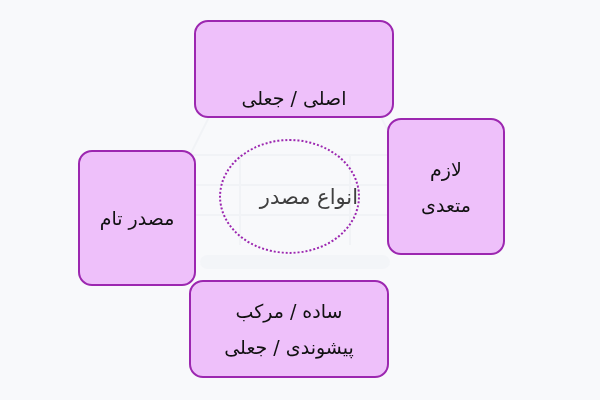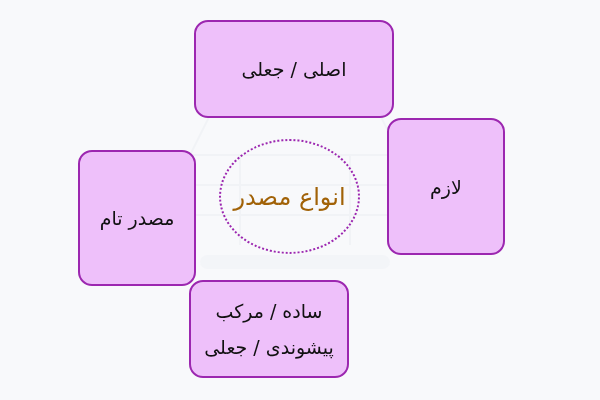--- a/index.html
+++ b/index.html
@@ -15,30 +15,30 @@
   .node {
     position: absolute; box-sizing: border-box;
     background: #eec0fa;
     border: 2px solid #9c27b0;
     border-radius: 14px;
     display: flex; flex-direction: column; align-items: center; justify-content: center;
     color: #111; font-size: 19px; line-height: 36px;
     direction: rtl; text-align: center;
   }
   .node span { display: block; white-space: nowrap; }
-  #node-top    { left: 194px; top: 20px;  width: 200px; height: 98px; }
+  #node-top    { left: 194px; top: 20px;  width: 200px; height: 98px; justify-content: flex-end; }
   #node-left   { left: 78px;  top: 130px; width: 118px; height: 136px; margin-top: 20px; }
   #node-right  { left: 387px; top: 118px; width: 118px; height: 137px; }
-  #node-bottom { left: 189px; top: 280px; width: 160px; height: 98px; }
+  #node-bottom { left: 189px; top: 280px; width: 200px; height: 98px; }
   .center {
     position: absolute; left: 219px; top: 139px; width: 141px; height: 115px;
     box-sizing: border-box;
     border: 2.5px dotted #9c27b0; border-radius: 50%;
-    display: flex; align-items: center; justify-content: center;
-    direction: rtl; font-size: 24px; color: #a16207;
+    display: flex; align-items: center; justify-content: flex-start;
+    direction: rtl; font-size: 21px; color: #404040;
   }
 </style>
 </head>
 <body>
 
 <svg class="watermark" viewBox="0 0 290 200">
   <g fill="none" stroke="#e6e9ef" stroke-width="2">
     <path d="M60 20 L230 20 L250 60 L40 60 Z"></path>
     <path d="M90 60 L90 150 M200 60 L200 150"></path>
     <path d="M40 90 L250 90 M40 120 L250 120"></path>
@@ -56,18 +56,19 @@
 <div class="node" id="node-left">
   <span>مصدر تام</span>
 </div>
 
 <div class="center">
   <span>انواع مصدر</span>
 </div>
 
 <div class="node" id="node-right">
   <span>لازم</span>
+  <span>متعدی</span>
 </div>
 
 <div class="node" id="node-bottom">
   <span>ساده / مرکب</span>
   <span>پیشوندی / جعلی</span>
 </div>
 
 </body></html>

